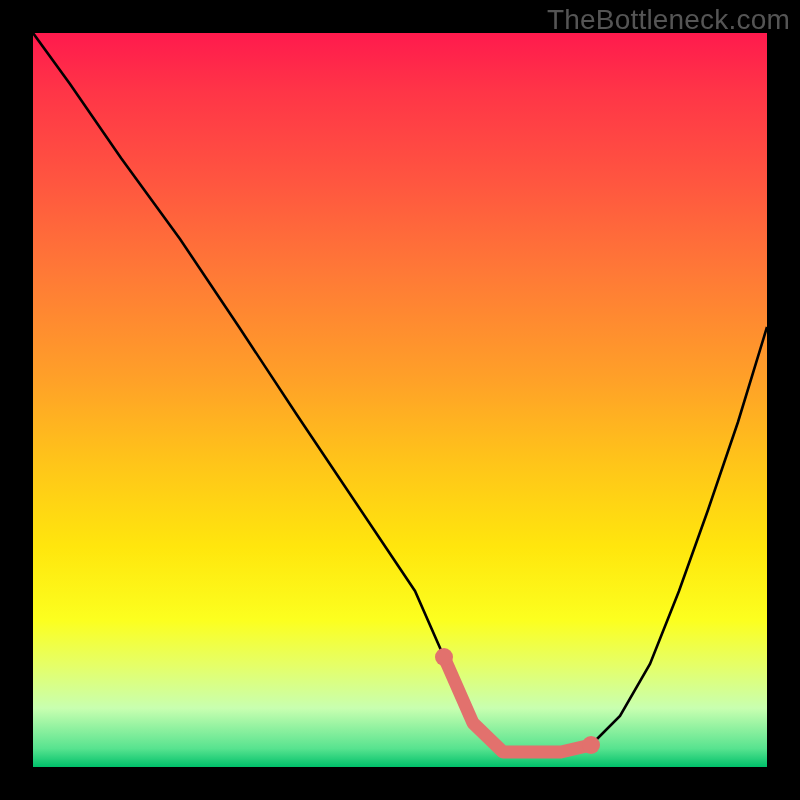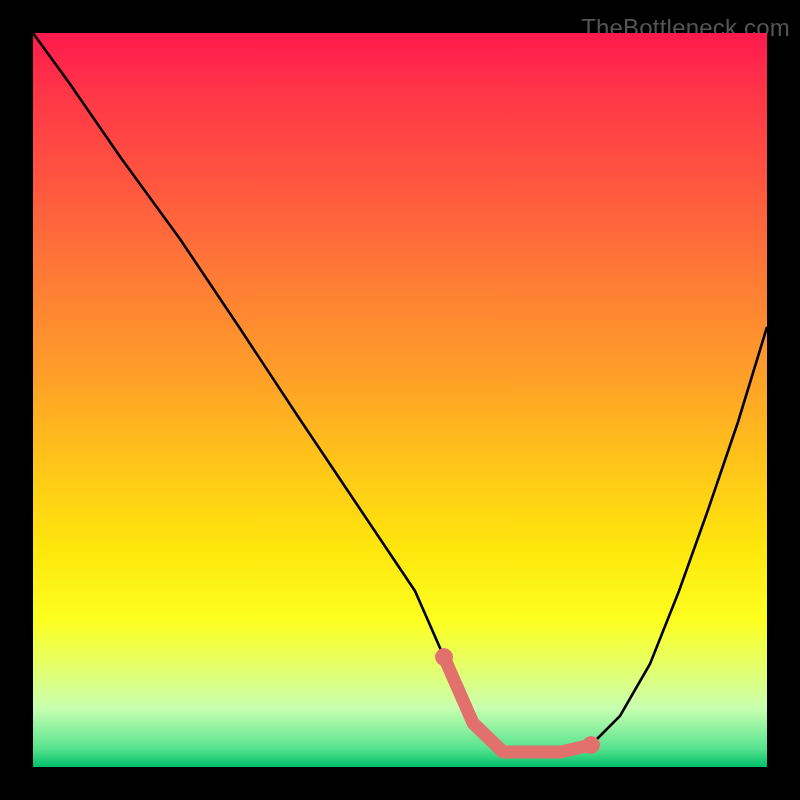--- a/index.html
+++ b/index.html
@@ -37,24 +37,24 @@
       #ffe60d 70%,
       #fcff1f 80%,
       #e6ff66 86%,
       #c8ffb0 92%,
       #57e38f 97.5%,
       #00c06a 100%
     );
   }
   .watermark {
     position: absolute;
-    top: 14px;
+    top: 4px;
     right: 10px;
     color: #555;
-    font-size: 24px;
+    font-size: 28px;
     letter-spacing: 0.2px;
     font-weight: 500;
   }
   svg.curve {
     position: absolute;
     left: 0;
     top: 0;
     width: 734px;
     height: 734px;
     pointer-events: none;

